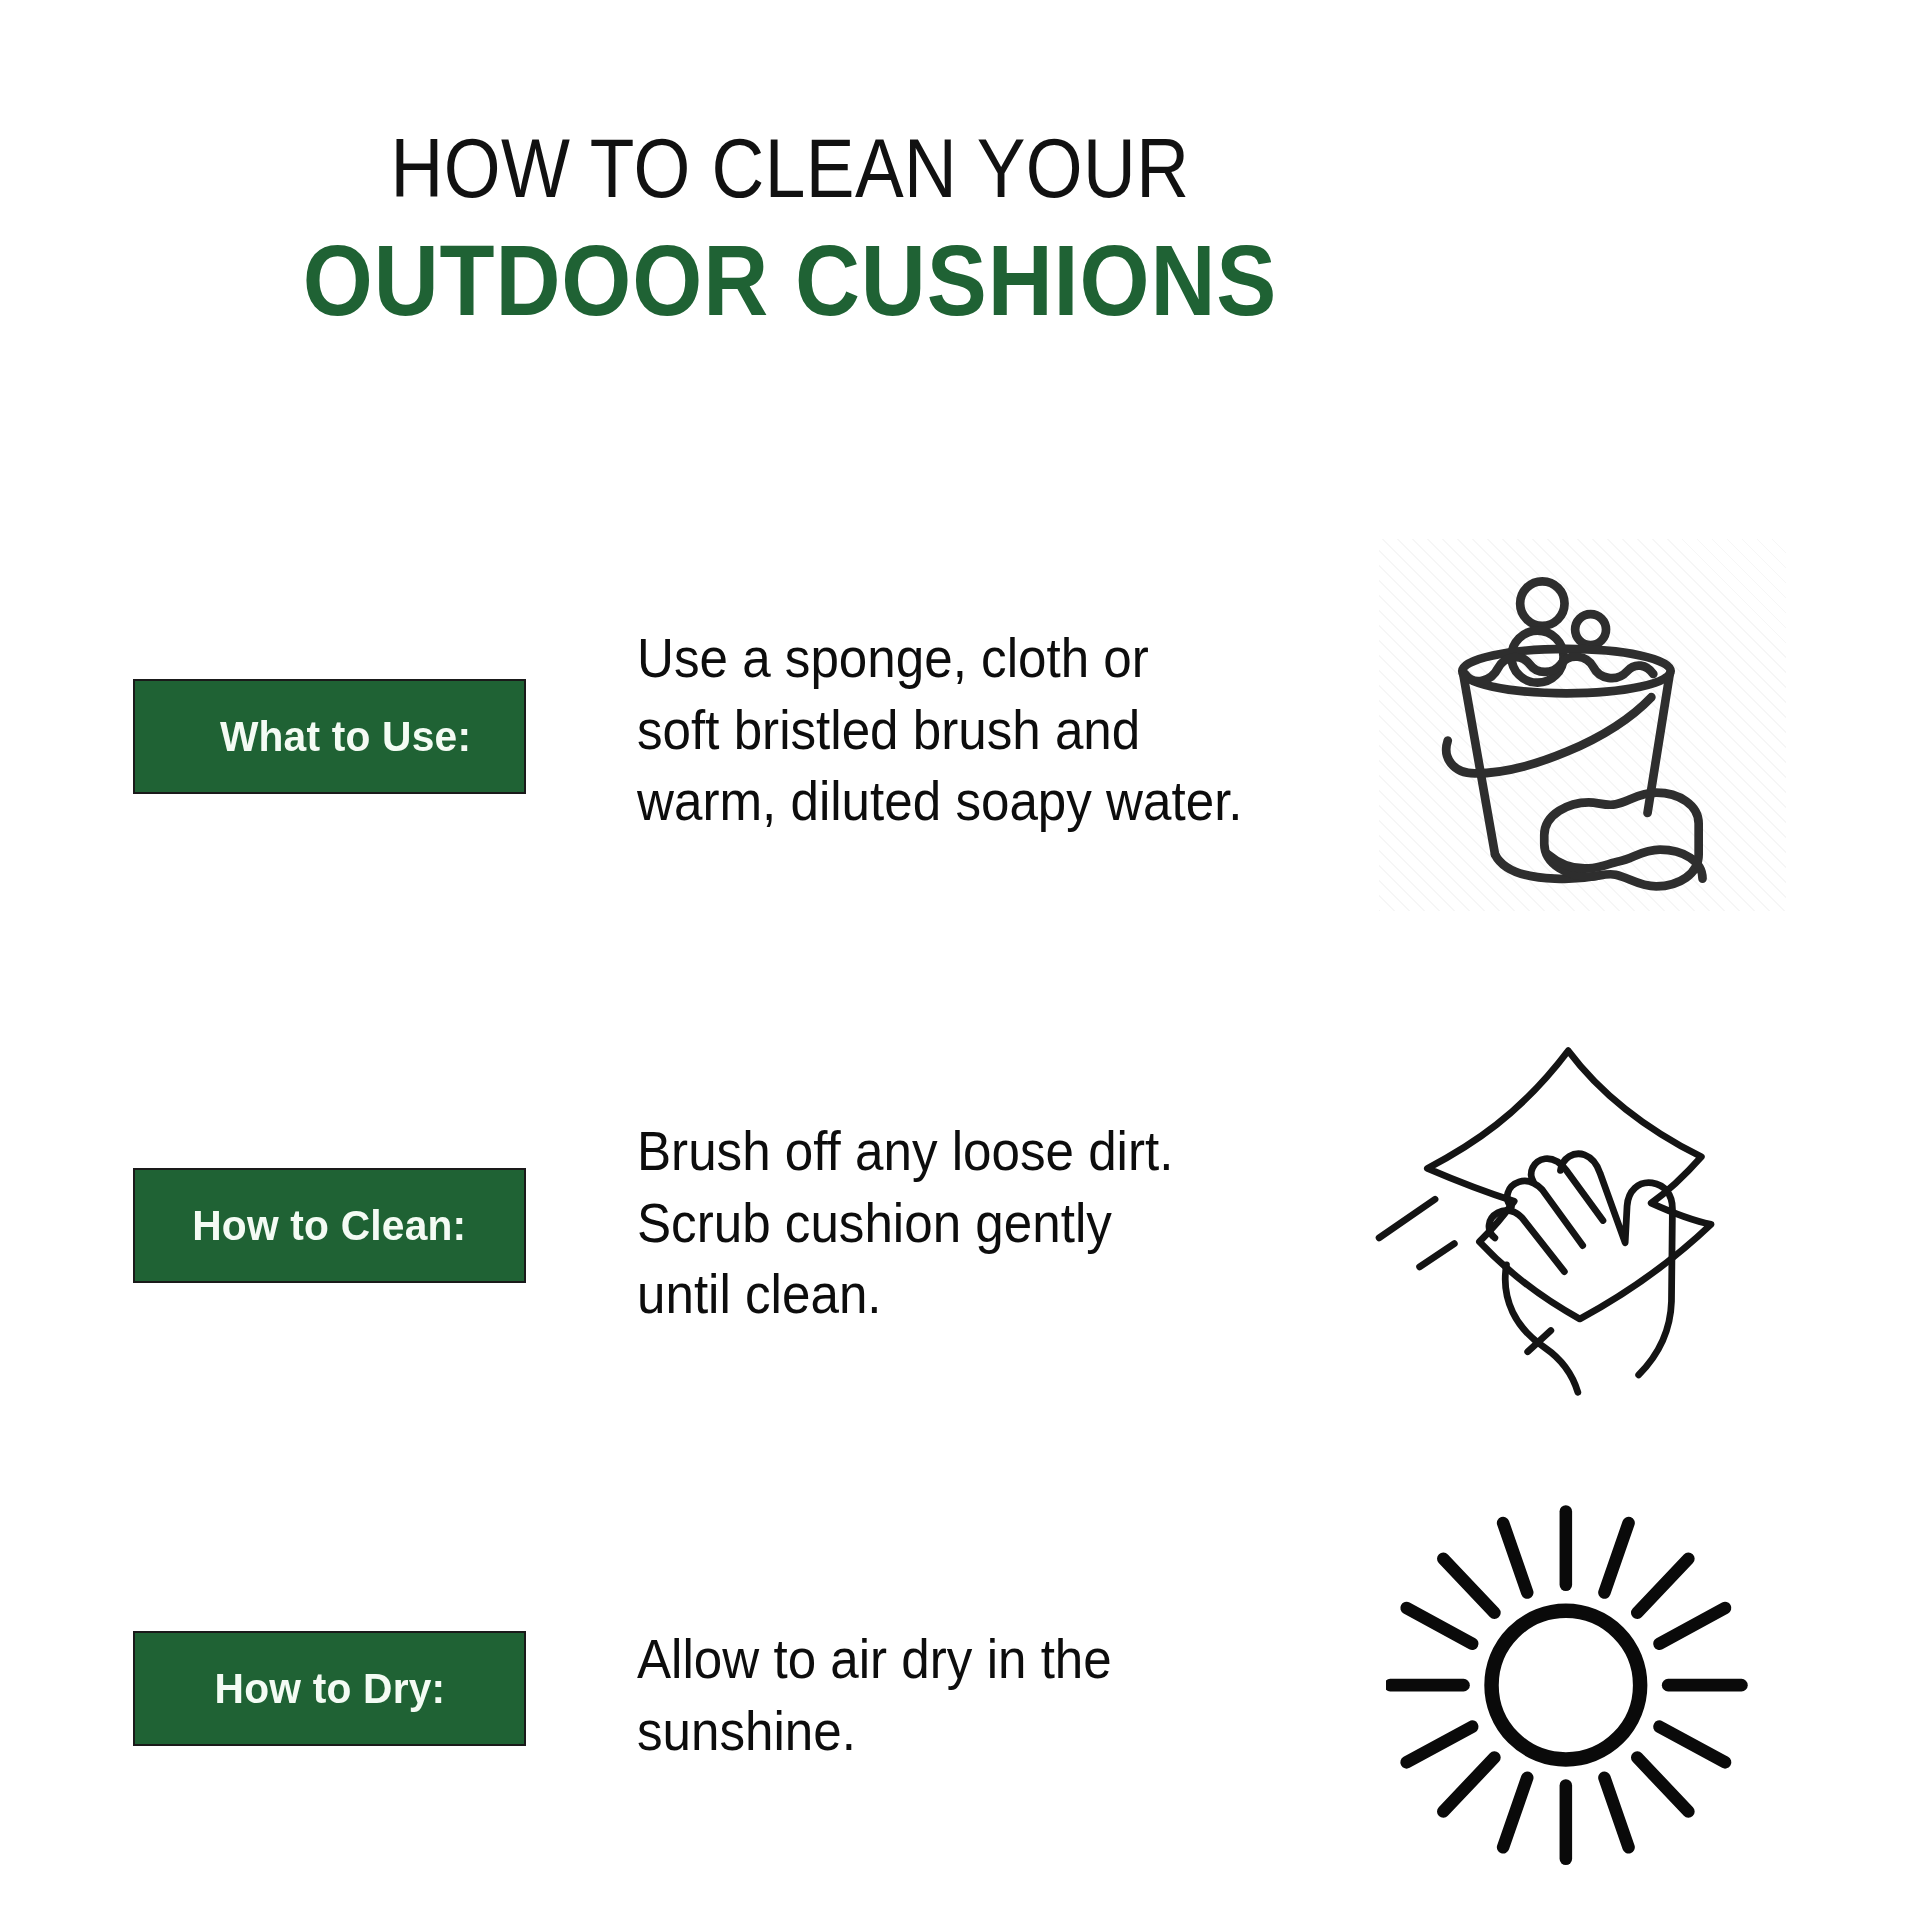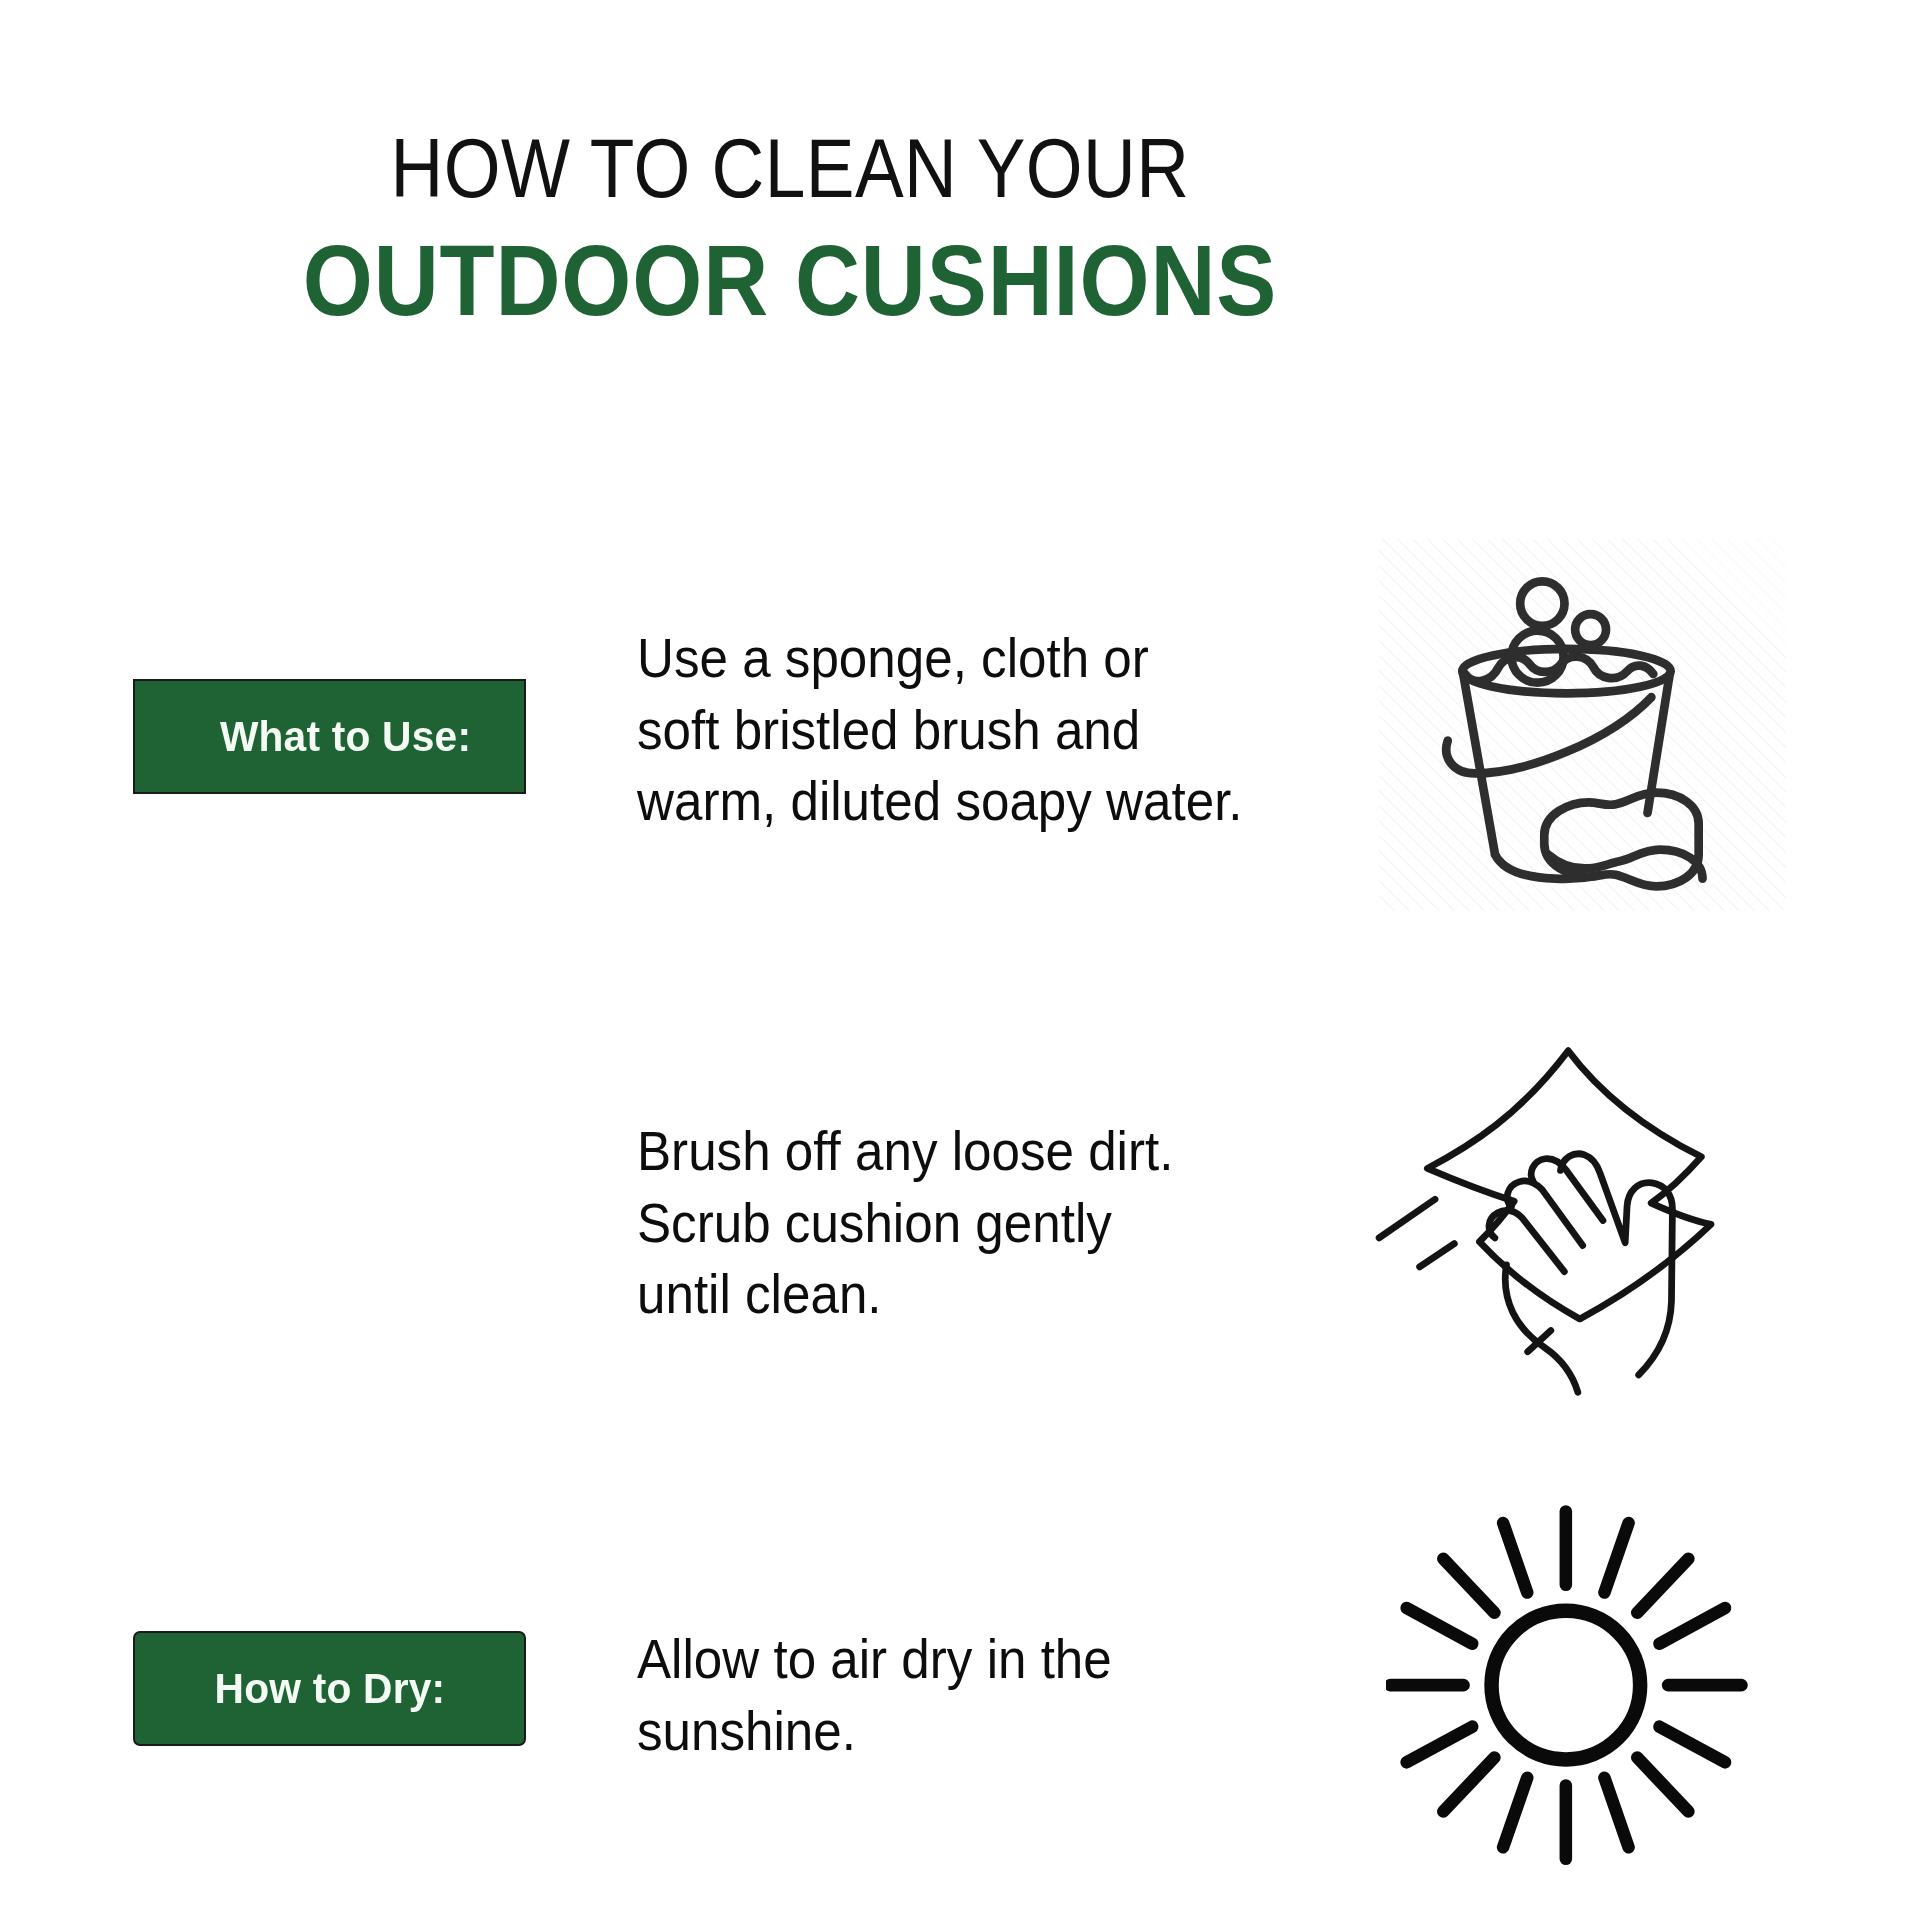--- a/index.html
+++ b/index.html
@@ -71,21 +71,21 @@
     height: 115px;
     background: #1F6234;
     border: 2.9px solid #1a1a1a;
     box-sizing: border-box;
     display: flex;
     align-items: center;
     justify-content: center;
   }
   .row-1 .label-chip { top: 153px; padding-left: 32px; }
   .row-2 .label-chip { top: 154px; }
-  .row-3 .label-chip { top: 154px; border-radius: 7px; }
+  .row-3 .label-chip { top: 154px; }
 
   .label-chip-text {
     color: #f4fbf4;
     font-size: 42px;
     font-weight: 700;
     letter-spacing: 0.2px;
     white-space: nowrap;
     transform: scaleX(0.97);
   }
 
@@ -182,20 +182,23 @@
                  c0 20 -20 33 -44 33 c-18 0 -28 -9 -42 -12
                  c-10 -2 -18 2 -28 2 c-20 0 -46 -12 -46 -34 Z"></path>
         <path d="M178 330 c14 12 30 16 46 14 c10 -1 18 -5 28 -7
                  c14 -3 24 -12 42 -12 c24 0 44 12 44 30"></path>
       </svg>
     </div>
   </div>
 
   <div class="row row-2">
 
+    <div class="label-chip">
+      <span class="label-chip-text">How to Clean:</span>
+    </div>
 
     <div class="body-text">Brush off any loose dirt.
 Scrub cushion gently
 until clean.</div>
 
     <div class="icon-wrap">
       <svg class="icon-svg" viewBox="0 0 420 400" xmlns="http://www.w3.org/2000/svg" fill="none" stroke="#141414" stroke-width="7" stroke-linecap="round" stroke-linejoin="round">
 
         <path d="M58 160 c46 -24 96 -56 146 -122
                  c30 40 74 78 138 110

